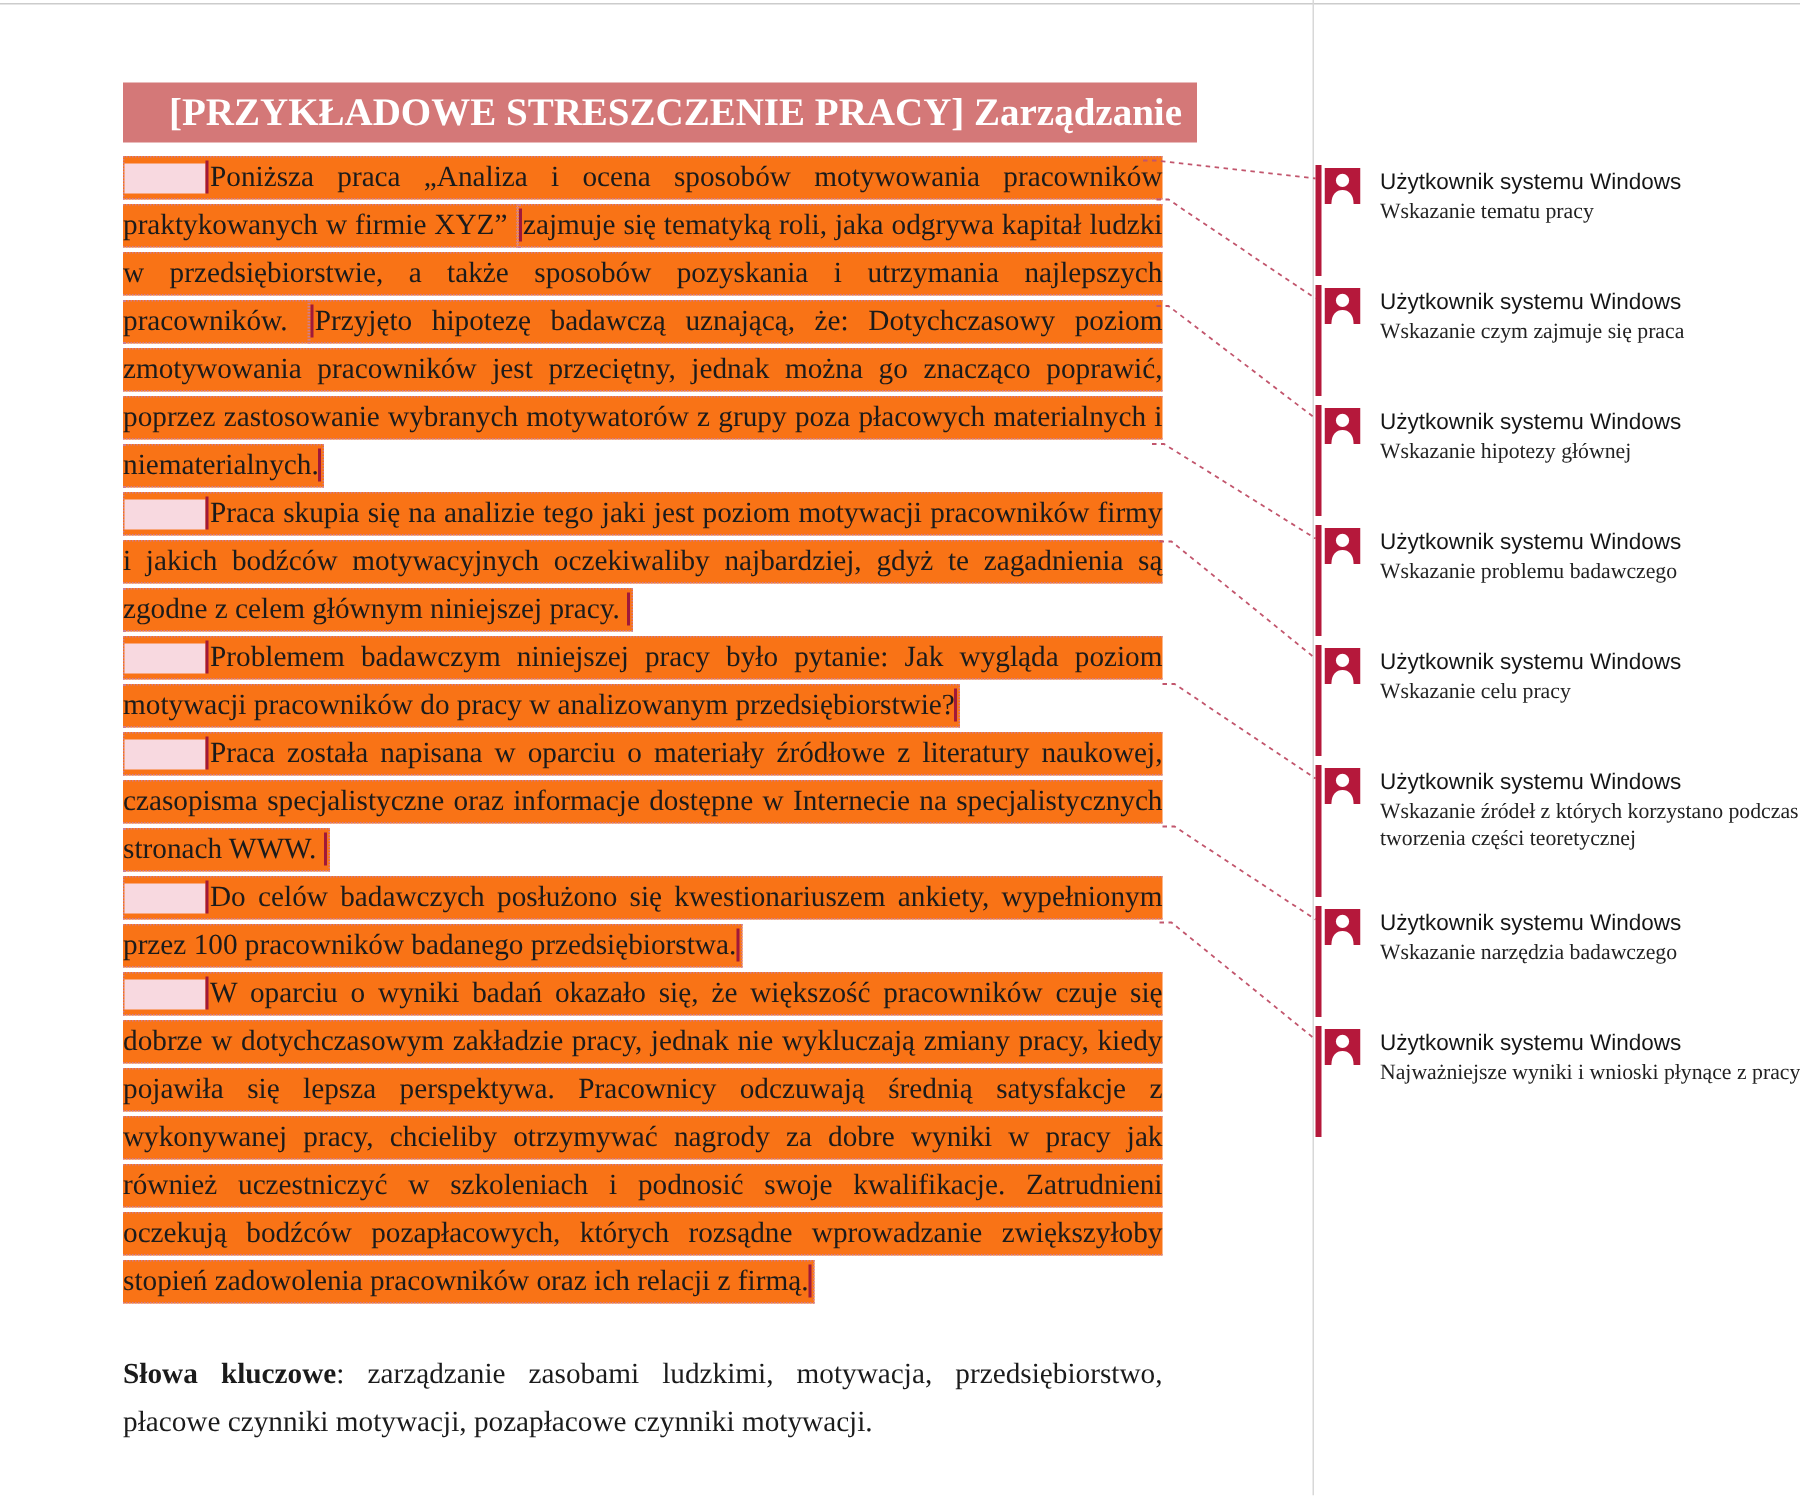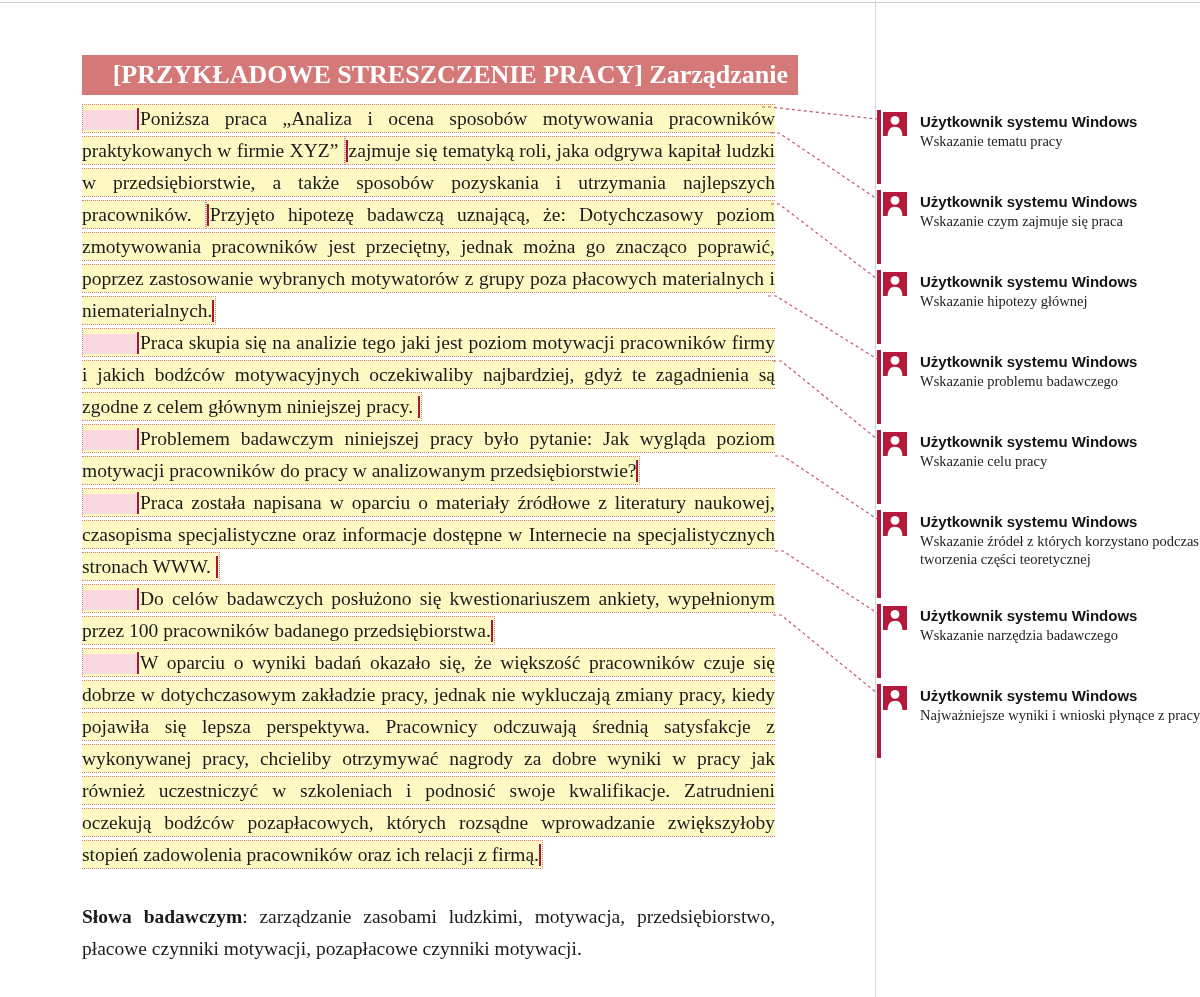--- a/index.html
+++ b/index.html
@@ -17,36 +17,36 @@
     font-weight:bold;font-size:26px;line-height:40px;text-align:right;padding-right:10px;
     font-family:"Liberation Serif","DejaVu Serif",serif;
   }
   .docbody{
     width:693px;margin-top:8px;font-size:19.5px;line-height:32px;
     text-align:justify;color:#1b1b1b;
   }
   .para{margin:0;}
   .para.kw{margin-top:30px;}
   .hl{
-    background:#fef9c3;
+    background:#f97316;
     border:1px dotted #cf7f90;
     padding:3px 0;
   }
   .ind{display:inline-block;width:54px;height:20px;vertical-align:-5px;background:#f8d9e0;}
   .caret{display:inline-block;width:2px;height:22px;background:#a0193a;vertical-align:-5px;margin:0 1px 0 0;}
 
   
   .comments{position:absolute;left:876px;top:0;width:324px;height:997px;}
   .comment{position:absolute;left:0;width:318px;}
   .cbar{position:absolute;left:1px;top:-2px;width:4px;background:#b5183b;}
   .cicon{position:absolute;left:7px;top:0;width:24px;height:24px;}
   .cbody{margin-left:44px;}
   .cauthor{
     font-family:"Liberation Sans","DejaVu Sans",sans-serif;
-    font-weight:bold;font-size:15px;line-height:19px;color:#151515;white-space:nowrap;
+    font-weight:normal;font-size:15px;line-height:19px;color:#151515;white-space:nowrap;
   }
   .ctext{
     font-family:"Liberation Serif","DejaVu Serif",serif;
     font-size:14.5px;line-height:18px;color:#222222;width:290px;margin-top:1px;
   }
   #connectors{position:absolute;left:0;top:0;pointer-events:none;}
 </style>
 </head>
 <body>
 
@@ -57,21 +57,21 @@
   <div class="titlebar">
     <span>[PRZYKŁADOWE STRESZCZENIE PRACY] Zarządzanie</span>
   </div>
   <div class="docbody" id="doc-body">
       <p class="para"><span class="hl"><span class="ind"></span><span class="caret"></span>Poniższa praca „Analiza i ocena sposobów motywowania pracowników praktykowanych w firmie XYZ” </span><span class="hl"><span class="caret"></span>zajmuje się tematyką roli, jaka odgrywa kapitał ludzki w przedsiębiorstwie, a także sposobów pozyskania i utrzymania najlepszych pracowników. </span><span class="hl"><span class="caret"></span>Przyjęto hipotezę badawczą uznającą, że: Dotychczasowy poziom zmotywowania pracowników jest przeciętny, jednak można go znacząco poprawić, poprzez zastosowanie wybranych motywatorów z grupy poza płacowych materialnych i niematerialnych.<span class="caret"></span></span></p>
       <p class="para"><span class="hl"><span class="ind"></span><span class="caret"></span>Praca skupia się na analizie tego jaki jest poziom motywacji pracowników firmy i jakich bodźców motywacyjnych oczekiwaliby najbardziej, gdyż te zagadnienia są zgodne z celem głównym niniejszej pracy. <span class="caret"></span></span></p>
       <p class="para"><span class="hl"><span class="ind"></span><span class="caret"></span>Problemem badawczym niniejszej pracy było pytanie: Jak wygląda poziom motywacji pracowników do pracy w analizowanym przedsiębiorstwie?<span class="caret"></span></span></p>
       <p class="para"><span class="hl"><span class="ind"></span><span class="caret"></span>Praca została napisana w oparciu o materiały źródłowe z literatury naukowej, czasopisma specjalistyczne oraz informacje dostępne w Internecie na specjalistycznych stronach WWW. <span class="caret"></span></span></p>
       <p class="para"><span class="hl"><span class="ind"></span><span class="caret"></span>Do celów badawczych posłużono się kwestionariuszem ankiety, wypełnionym przez 100 pracowników badanego przedsiębiorstwa.<span class="caret"></span></span></p>
       <p class="para"><span class="hl"><span class="ind"></span><span class="caret"></span>W oparciu o wyniki badań okazało się, że większość pracowników czuje się dobrze w dotychczasowym zakładzie pracy, jednak nie wykluczają zmiany pracy, kiedy pojawiła się lepsza perspektywa. Pracownicy odczuwają średnią satysfakcje z wykonywanej pracy, chcieliby otrzymywać nagrody za dobre wyniki w pracy jak również uczestniczyć w szkoleniach i podnosić swoje kwalifikacje. Zatrudnieni oczekują bodźców pozapłacowych, których rozsądne wprowadzanie zwiększyłoby stopień zadowolenia pracowników oraz ich relacji z firmą.<span class="caret"></span></span></p>
-      <p class="para kw"><b>Słowa badawczym</b><span>: zarządzanie zasobami ludzkimi, motywacja, przedsiębiorstwo, płacowe czynniki motywacji, pozapłacowe czynniki motywacji.</span></p>
+      <p class="para kw"><b>Słowa kluczowe</b><span>: zarządzanie zasobami ludzkimi, motywacja, przedsiębiorstwo, płacowe czynniki motywacji, pozapłacowe czynniki motywacji.</span></p>
     </div>
 </div>
 
 <svg id="connectors" width="1200" height="997">
     <polyline points="762,107 770,107 877,119" fill="none" stroke="#c2566d" stroke-width="1.2" stroke-dasharray="3 3"></polyline>
     <polyline points="771,133 779,133 877,199" fill="none" stroke="#c2566d" stroke-width="1.2" stroke-dasharray="3 3"></polyline>
     <polyline points="771,204 779,204 877,279" fill="none" stroke="#c2566d" stroke-width="1.2" stroke-dasharray="3 3"></polyline>
     <polyline points="768,296 776,296 877,359" fill="none" stroke="#c2566d" stroke-width="1.2" stroke-dasharray="3 3"></polyline>
     <polyline points="773,361 781,361 877,439" fill="none" stroke="#c2566d" stroke-width="1.2" stroke-dasharray="3 3"></polyline>
     <polyline points="775,456 783,456 877,519" fill="none" stroke="#c2566d" stroke-width="1.2" stroke-dasharray="3 3"></polyline>

